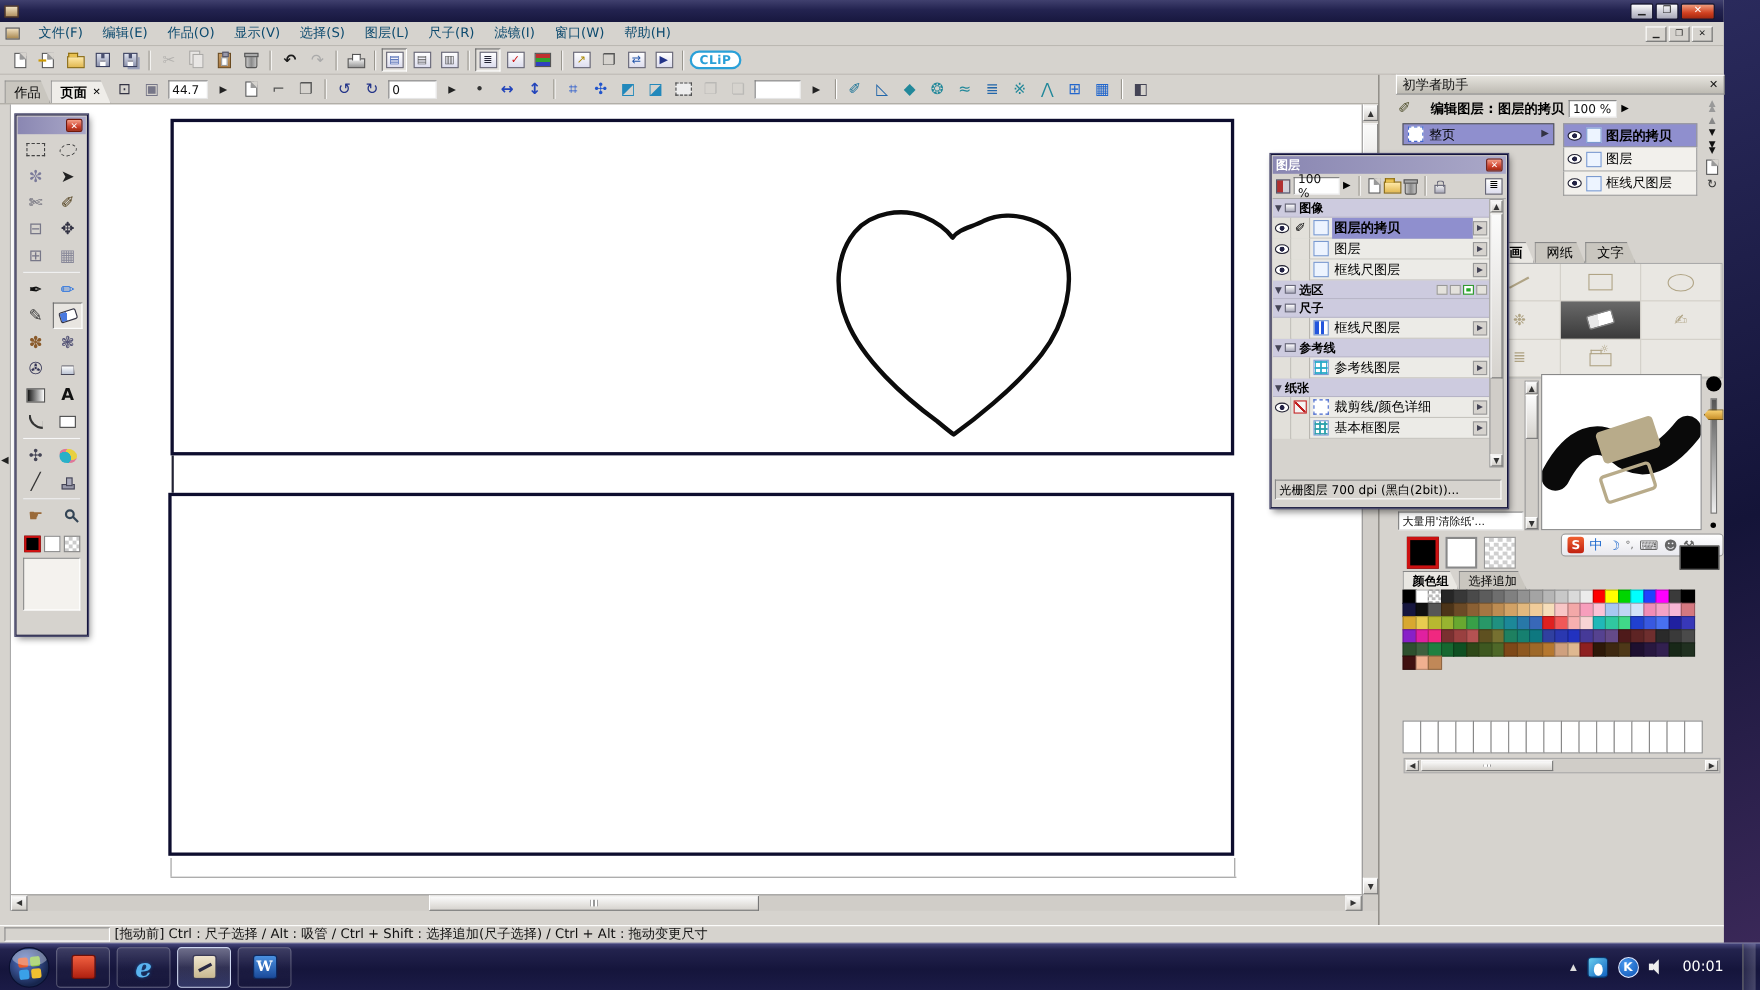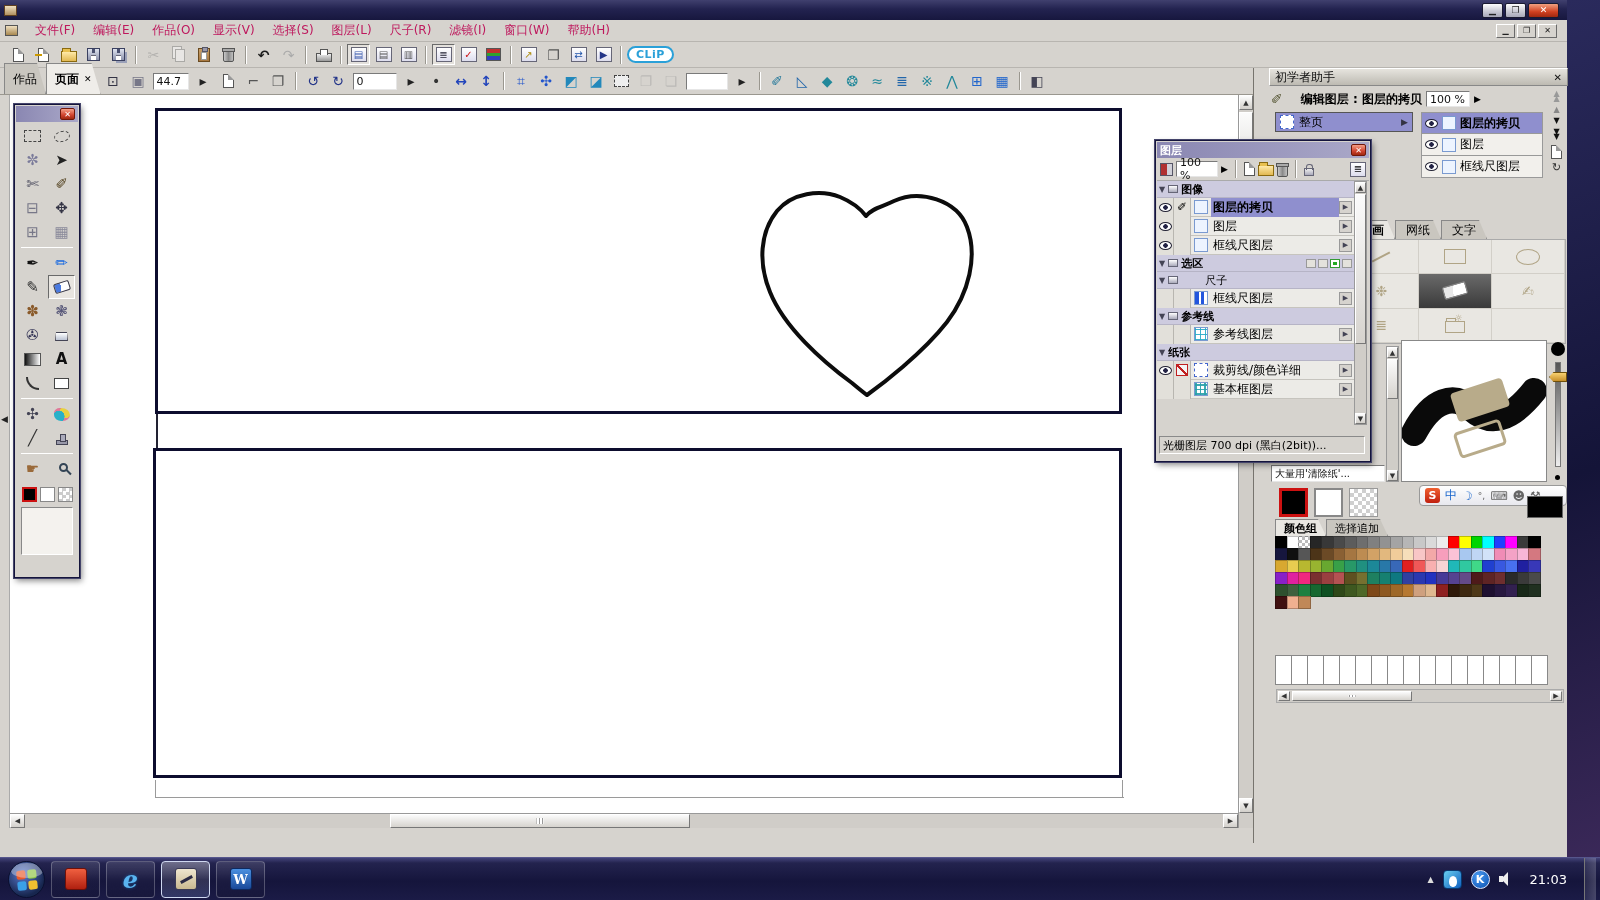--- a/index.html
+++ b/index.html
@@ -36,21 +36,21 @@
   #show-desktop{width:12px;height:43px;border-left:1px solid #777;background:linear-gradient(90deg,rgba(255,255,255,.08),rgba(255,255,255,.2))}
   
   #titlebar{left:0;top:0;width:1567px;height:20px;background:linear-gradient(#40406e,#232350 45%,#17173e);display:flex;align-items:center;color:#fff}
   #titlebar .appico{width:13px;height:11px;margin:0 5px 0 4px;background:linear-gradient(#f0e0c0,#b09060);border:1px solid #604020}
   #titlebar .ttl{font-size:12px;white-space:nowrap}
   #win-controls{margin-left:auto;display:flex;gap:2px;padding-right:8px}
   .wbtn{width:21px;height:15px;border-radius:2px;border:1px solid #1a1a30;background:linear-gradient(#fdfdfd,#cfcfd8 50%,#a8a8b8);color:#222;font-size:9px;display:flex;align-items:center;justify-content:center}
   .wbtn.close{background:linear-gradient(#f0a080,#d04020 60%,#a02810);color:#fff;width:31px}
   #menubar{left:0;top:20px;width:1567px;height:22px;background:#d6d3ce;border-bottom:1px solid #b8b5b0;display:flex;align-items:center}
   #menubar .mico{width:13px;height:11px;margin:0 8px 0 5px;background:linear-gradient(#f0e0c0,#a88850);border:1px solid #555}
-  .menu-item{padding:2px 9px;color:#be185d;white-space:nowrap}
+  .menu-item{padding:2px 9px;color:#0c4a6e;white-space:nowrap}
   #mdi-controls{margin-left:auto;display:flex;gap:2px;padding-right:10px}
   .mbtn{width:19px;height:14px;border:1px solid;border-color:#fff #6a6a6a #6a6a6a #fff;background:#d6d3ce;font-size:8px;display:flex;align-items:center;justify-content:center;color:#222}
   
   #tb1{left:0;top:42px;width:1567px;height:26px;background:#d6d3ce;border-bottom:1px solid #b8b5b0;display:flex;align-items:center;padding-left:6px}
   #tb2{left:0;top:68px;width:1265px;height:27px;background:#d6d3ce;border-bottom:1px solid #9a978f;display:flex;align-items:center;padding-left:4px}
   .tbi{width:23px;height:21px;display:flex;align-items:center;justify-content:center;margin:0 1px;position:relative}
   .tbi.press{border:1px solid;border-color:#6a6a6a #fff #fff #6a6a6a;background:#e4e1dc}
   .tbi.dis .ic{opacity:.45;filter:grayscale(1)}
   .ic{display:flex;align-items:center;justify-content:center;font-size:14px;line-height:1;white-space:pre-line}
   .tsep{width:2px;height:18px;margin:0 4px;border-left:1px solid #9a978f;border-right:1px solid #fff}
@@ -194,21 +194,21 @@
   .grow .mini{width:10px;height:9px;border:1px solid #999;background:#e4e2dc}
   .grow .mini.grn{background:#fff;border-color:#393;box-shadow:inset 0 0 0 2px #fff,inset 0 0 0 5px #2a2}
   .lrow{height:19px;display:flex;align-items:center;background:#ecebe7;border-bottom:1px solid #c6c4be;font-size:12px}
   .lcell{width:17px;height:19px;border-right:1px solid #b8b6b0;display:flex;align-items:center;justify-content:center;flex:none;background:#e2e0da}
   .lrow .lt,.lrow .red-slash{margin:0 3px}
   .lrow .lbl{flex:1;height:19px;display:flex;align-items:center;padding-left:2px;white-space:nowrap;overflow:hidden}
   .lrow .lbl.sel{background:#8f8fce;font-weight:bold}
   .lrow .badge{width:13px;height:13px;border:1px solid #999;background:#d6d3ce;color:#445;font-size:7px;display:flex;align-items:center;justify-content:center;margin-right:2px;flex:none}
   #ly-scroll{position:absolute;left:198px;top:40px;width:13px;height:244px;background:#d0cdc8;border:1px solid #999}
   #ly-status{position:absolute;left:3px;top:295px;width:206px;height:18px;border:1px solid;border-color:#8a8a8a #fff #fff #8a8a8a;display:flex;align-items:center;font-size:11px;padding:0 3px;white-space:nowrap;overflow:hidden}
-  #tb2 .tab{height:31px;padding:0 8px;display:flex;align-items:center;gap:5px;background:#c9c6bf;border:1px solid #888;border-bottom:none;clip-path:polygon(0 0,calc(100% - 9px) 0,100% 100%,0 100%);margin-top:5px}
+  #tb2 .tab{height:21px;padding:0 8px;display:flex;align-items:center;gap:5px;background:#c9c6bf;border:1px solid #888;border-bottom:none;clip-path:polygon(0 0,calc(100% - 9px) 0,100% 100%,0 100%);margin-top:5px}
   #tb2 .tab.active{background:#efede9;font-weight:bold}
   #tb2 .tab .x{font-size:9px;font-weight:bold}
 </style>
 </head>
 <body>
 
 <div id="screen">
 
   <div id="desktop-strip" class="abs"></div>
 
@@ -941,21 +941,21 @@
           <span class="minis">
             <span class="mini"></span>
             <span class="mini"></span>
             <span class="mini grn"></span>
             <span class="mini"></span>
           </span>
         </div>
         <div class="grow">
           <span class="tri">▼</span>
           <span class="gico"></span>
-          <span style="font-weight: normal; margin-left: 24px;">尺子</span>
+          <span style="font-weight: bold;">尺子</span>
         </div>
         <div class="lrow">
           <span class="lcell"></span>
           <span class="lcell"></span>
           <span class="lt lt-ruler"></span>
           <span class="lbl">框线尺图层</span>
           <span class="badge">▶</span>
         </div>
         <div class="grow">
           <span class="tri">▼</span>
@@ -993,20 +993,24 @@
         </div>
       </div>
     <div id="ly-scroll">
       <span class="sbtn" style="left:0;top:0;width:11px;height:11px">▲</span>
       <span class="sthumb" style="left:0;top:12px;width:11px;height:150px"></span>
       <span class="sbtn" style="left:0;bottom:0;width:11px;height:11px">▼</span>
     </div>
     <div id="ly-status">光栅图层 700 dpi (黑白(2bit))...</div>
   </div>
 
+  <div id="statusbar" class="abs">
+    <span id="status-cell"></span>
+    <span>[拖动前] Ctrl : 尺子选择 / Alt : 吸管 / Ctrl + Shift : 选择追加(尺子选择) / Ctrl + Alt : 拖动变更尺寸</span>
+  </div>
 
   <div id="taskbar" class="abs">
     <div id="start-orb">
       <span class="flag">
           <i class="f1"></i>
           <i class="f2"></i>
           <i class="f3"></i>
           <i class="f4"></i>
         </span>
       <span class="gloss"></span>
@@ -1021,18 +1025,18 @@
         <span class="ai-cs"></span>
       </div>
     <div class="tbtn">
         <span class="ai-word">W</span>
       </div>
     <div id="tray">
       <span class="up">▲</span>
       <span class="tr-qq"></span>
       <span class="tr-k">K</span>
       <span class="tr-spk"></span>
-      <span class="time">21:03</span>
+      <span class="time">00:01</span>
       <span id="show-desktop"></span>
     </div>
   </div>
 
 </div>
 
 </body></html>

